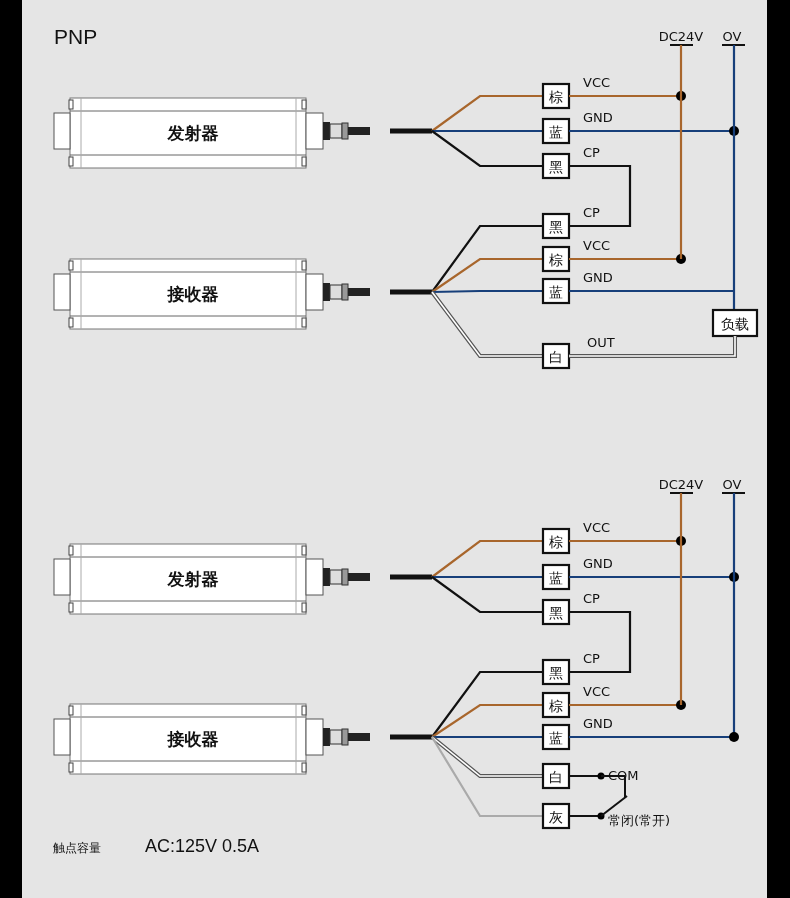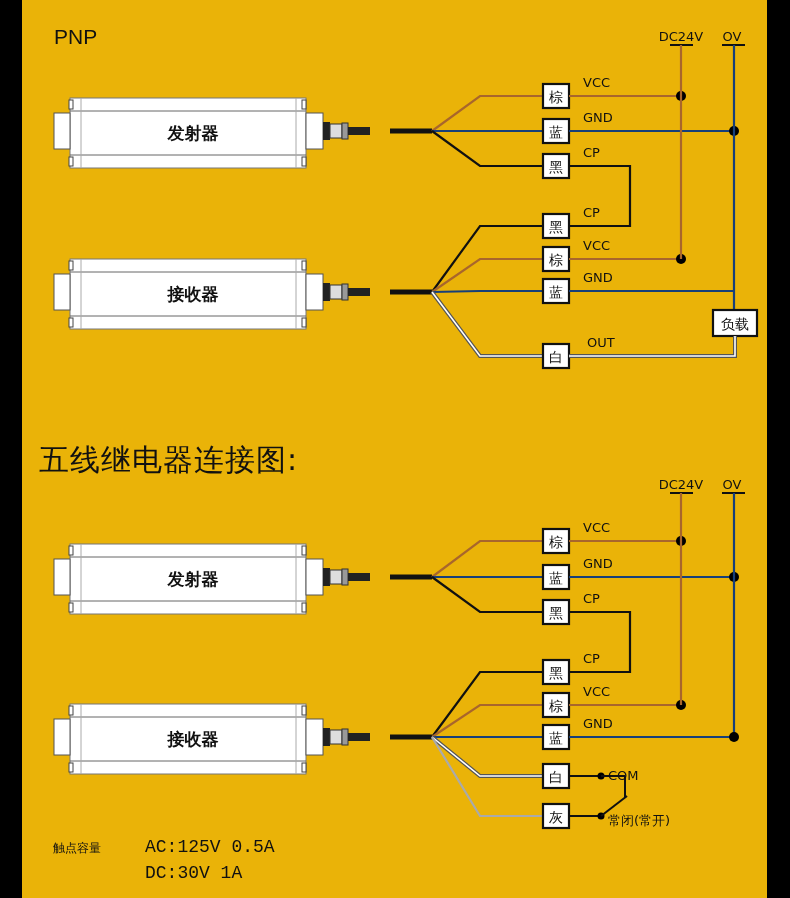--- a/index.html
+++ b/index.html
@@ -1,37 +1,36 @@
 <!DOCTYPE html>
 <html><head>
 <meta charset="utf-8">
 <style>
   html, body { margin:0; padding:0; }
   body { width:790px; height:898px; background:#000; position:relative; overflow:hidden;
          font-family:"DejaVu Sans", "Liberation Sans", sans-serif; }
-  #canvas { position:absolute; left:22px; top:0; width:745px; height:898px; background:#eab308; }
+  #canvas { position:absolute; left:22px; top:0; width:745px; height:898px; background:#e5e5e5; }
   .title-pnp { position:absolute; left:32px; top:25px; font-size:21px; color:#111; font-family:"Liberation Sans", sans-serif; }
   .title-relay { position:absolute; left:17px; top:440px; font-size:30px; color:#111; letter-spacing:1px; }
   .contact { position:absolute; left:31px; top:834px; font-size:17px; color:#111; line-height:24px; }
   .contact .lbl { display:inline-block; width:92px; font-size:12px; }
-  .contact .v { font-family:Liberation Mono, monospace; font-size:18px; }
+  .contact .v { font-family:Liberation Sans, sans-serif; font-size:18px; }
   .contact .row2 { padding-left:92px; }
   svg { position:absolute; left:0; top:0; }
   .box-text { font-size:14px; fill:#111; }
   .wire-label { font-size:13px; fill:#111; font-family:"DejaVu Sans", sans-serif; }
   .dev-label { font-size:17px; fill:#111; font-weight:bold; }
   .rail-label { font-size:13px; fill:#111; }
   .note { font-size:13px; fill:#111; }
 </style>
 </head>
 <body>
 
 <div id="canvas">
   <div class="title-pnp">PNP</div>
-  <div class="title-relay">五线继电器连接图:</div>
 
   <svg id="svg" width="745" height="898">
       <g>
         <rect x="48" y="98" width="236" height="70" fill="#fff" stroke="#777" stroke-width="1"></rect>
         <line x1="48" y1="111" x2="284" y2="111" stroke="#666" stroke-width="1"></line>
         <line x1="48" y1="155" x2="284" y2="155" stroke="#666" stroke-width="1"></line>
         <line x1="59" y1="98" x2="59" y2="168" stroke="#aaa" stroke-width="1"></line>
         <line x1="274" y1="98" x2="274" y2="168" stroke="#aaa" stroke-width="1"></line>
         <rect x="47" y="100" width="4" height="9" fill="#fff" stroke="#444" stroke-width="1"></rect>
         <rect x="47" y="157" width="4" height="9" fill="#fff" stroke="#444" stroke-width="1"></rect>
@@ -202,15 +201,14 @@
       <line x1="603" y1="776" x2="603" y2="798" stroke="#111" stroke-width="2"></line>
       <line x1="547" y1="816" x2="579" y2="816" stroke="#111" stroke-width="2"></line>
       <circle cx="579" cy="816" r="3.5" fill="#000"></circle>
       <line x1="579" y1="816" x2="605" y2="796" stroke="#111" stroke-width="2"></line>
       <text x="586" y="780" class="note" text-anchor="start">COM</text>
       <text x="586" y="825" class="note" text-anchor="start">常闭(常开)</text>
     </svg>
 
   <div class="contact">
     <div><span class="lbl">触点容量</span><span class="v">AC:125V 0.5A</span></div>
-    <div class="row2"><span class="v">DC:30V 1A</span></div>
   </div>
 </div>
 
 </body></html>

